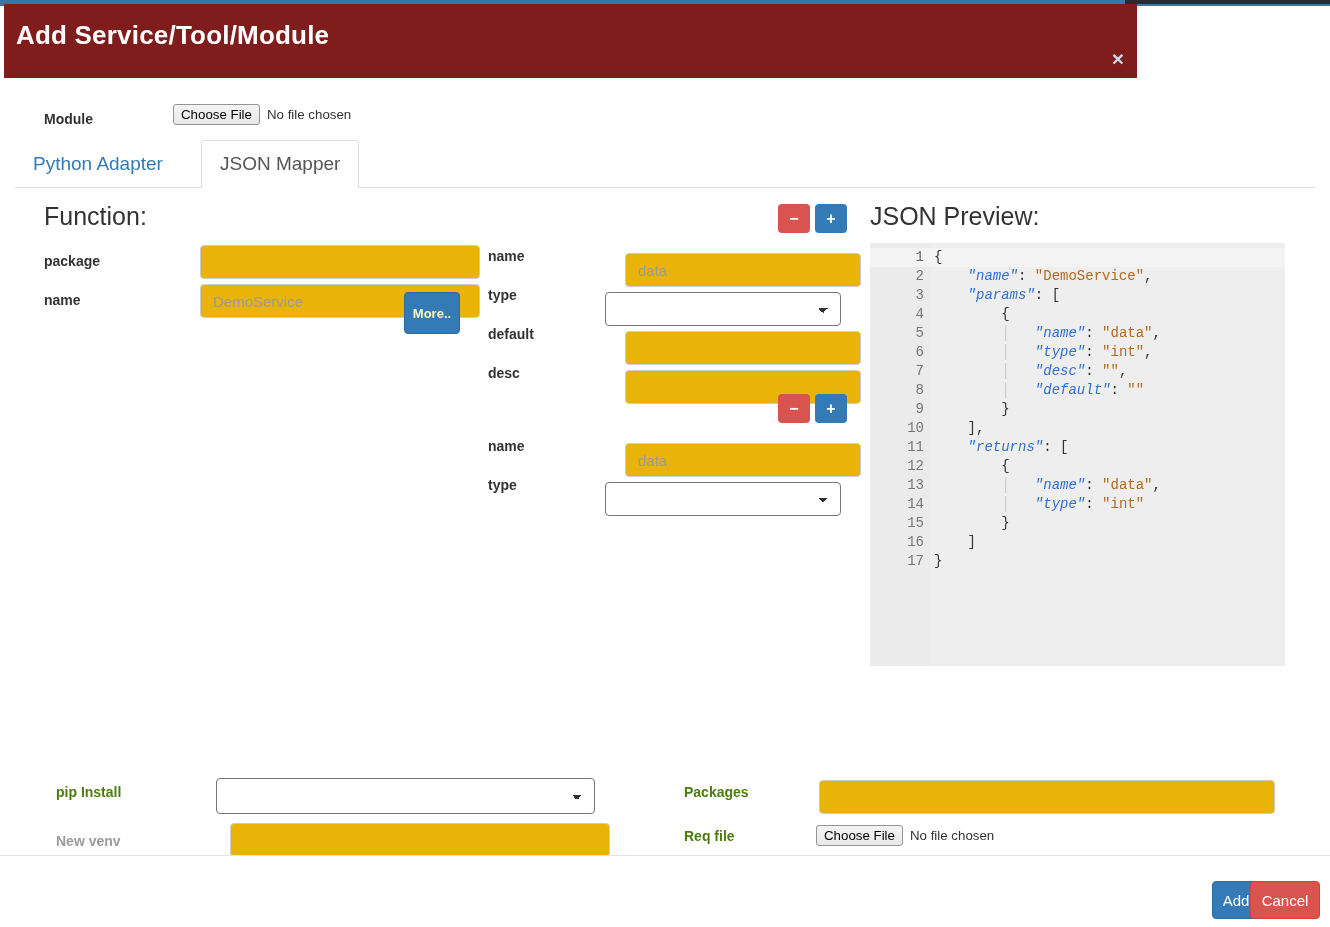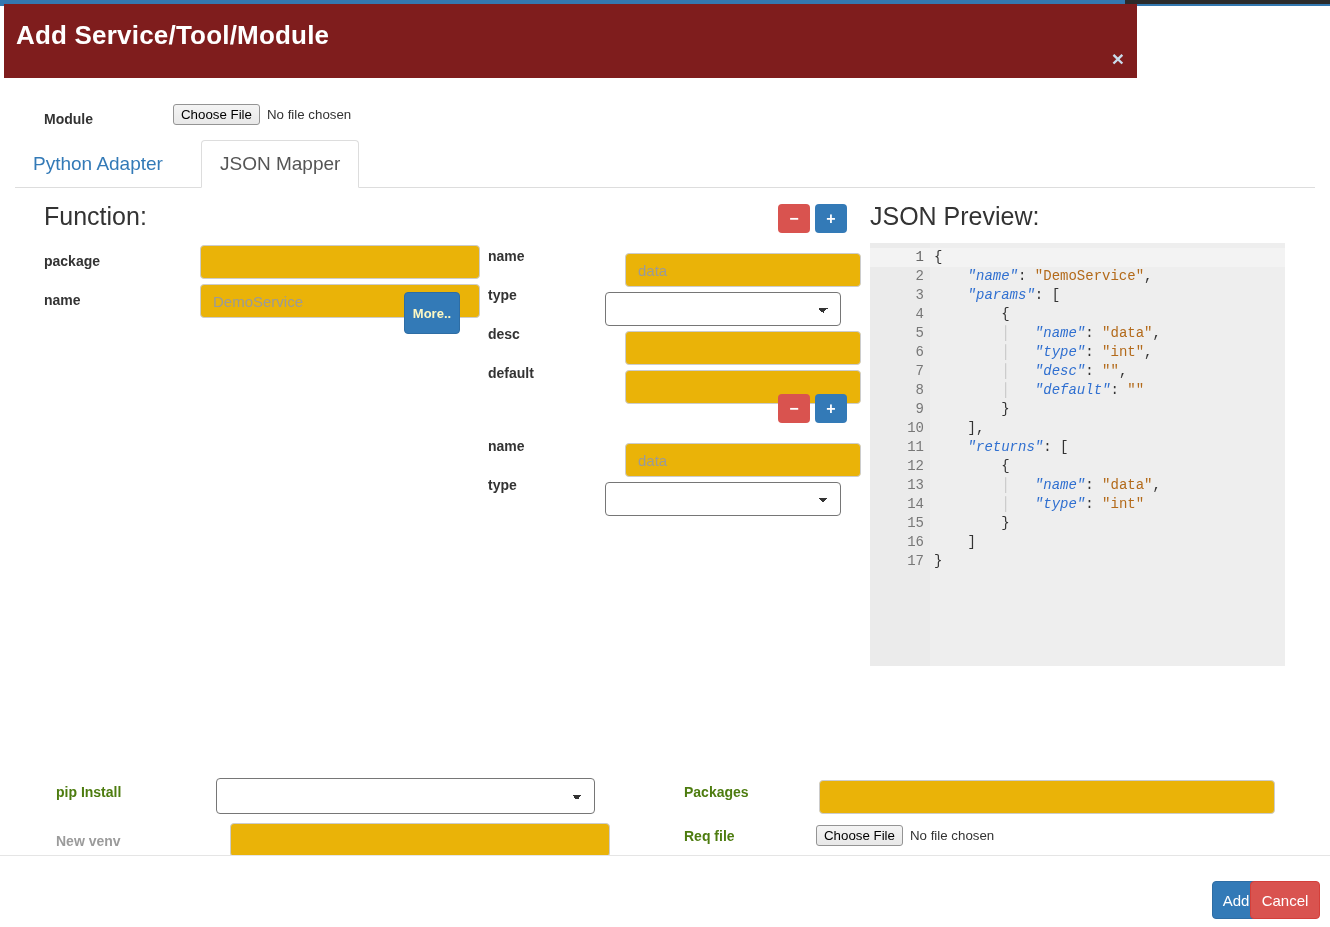--- a/index.html
+++ b/index.html
@@ -261,25 +261,25 @@
       <span class="flabel">name</span>
       <input class="inp pr-ctrl" type="text" placeholder="data" style="">
     </div>
     <div class="pr-row">
       <span class="flabel">type</span>
       <select class="sel pr-ctrl">
         <option>int</option>
       </select>
     </div>
     <div class="pr-row">
+      <span class="flabel">default</span>
+      <input class="inp pr-ctrl" type="text" placeholder="" style="">
+    </div>
+    <div class="pr-row">
       <span class="flabel">desc</span>
-      <input class="inp pr-ctrl" type="text" placeholder="" style="">
-    </div>
-    <div class="pr-row">
-      <span class="flabel">default</span>
       <input class="inp pr-ctrl" type="text" placeholder="" style="">
     </div>
 
 
     <div class="pm-bar">
       <button class="pm-btn pm-minus">−</button>
       <button class="pm-btn pm-plus">+</button>
     </div>
 
     <div class="pr-row">

